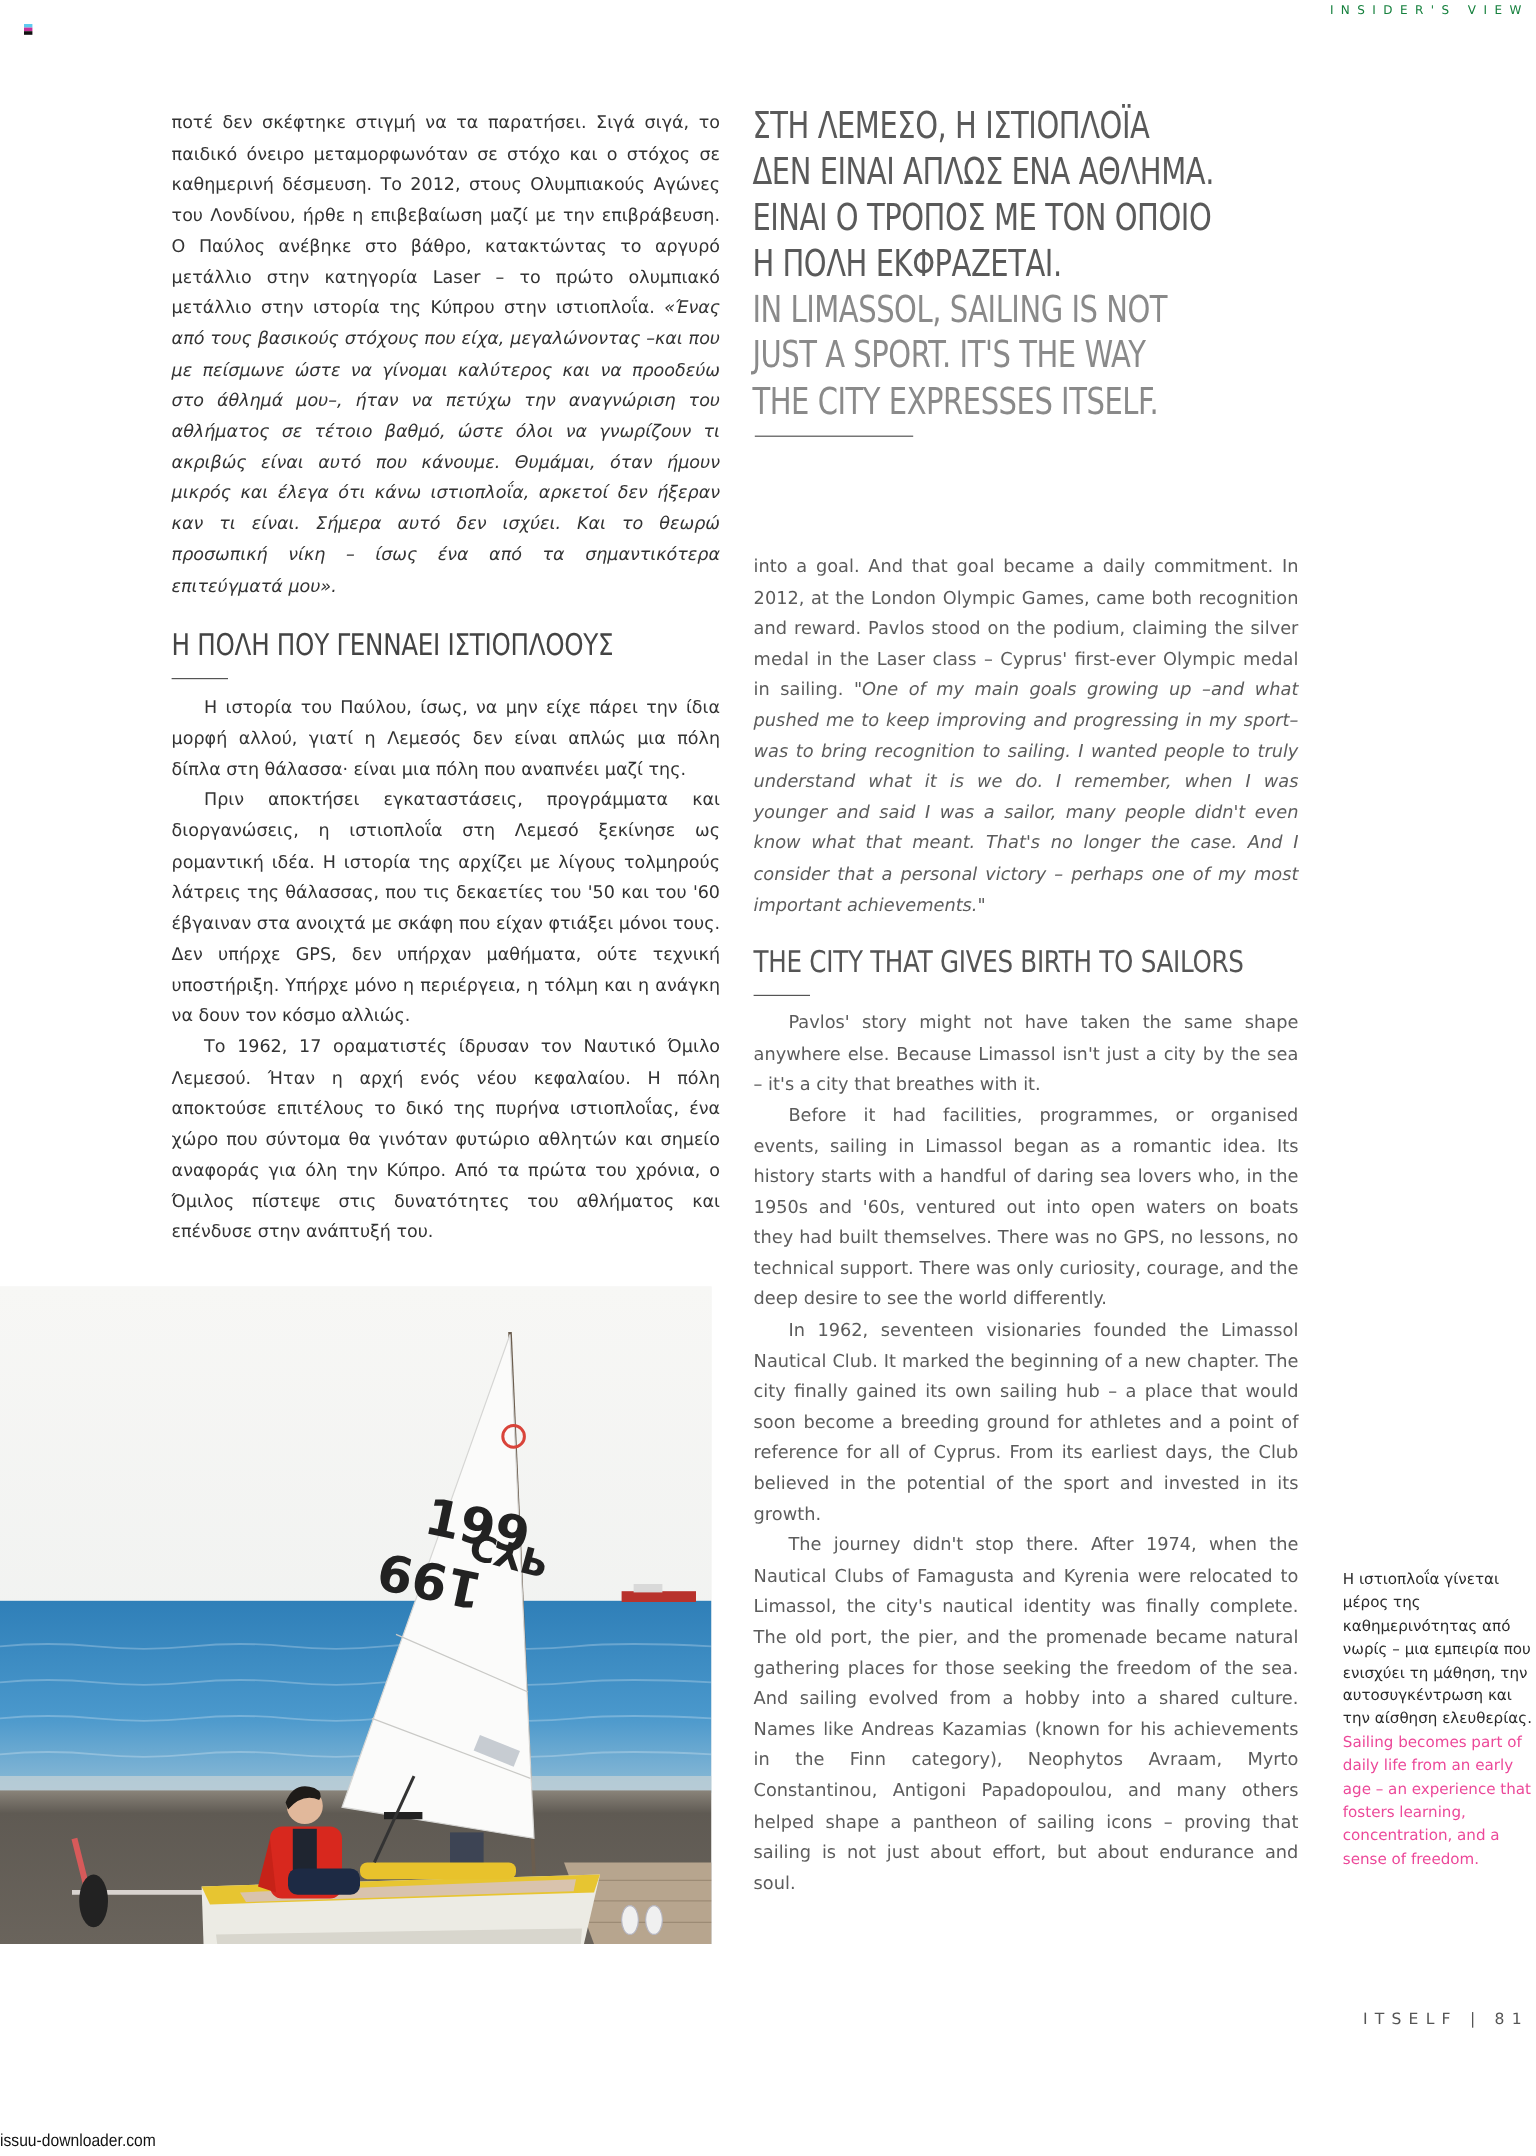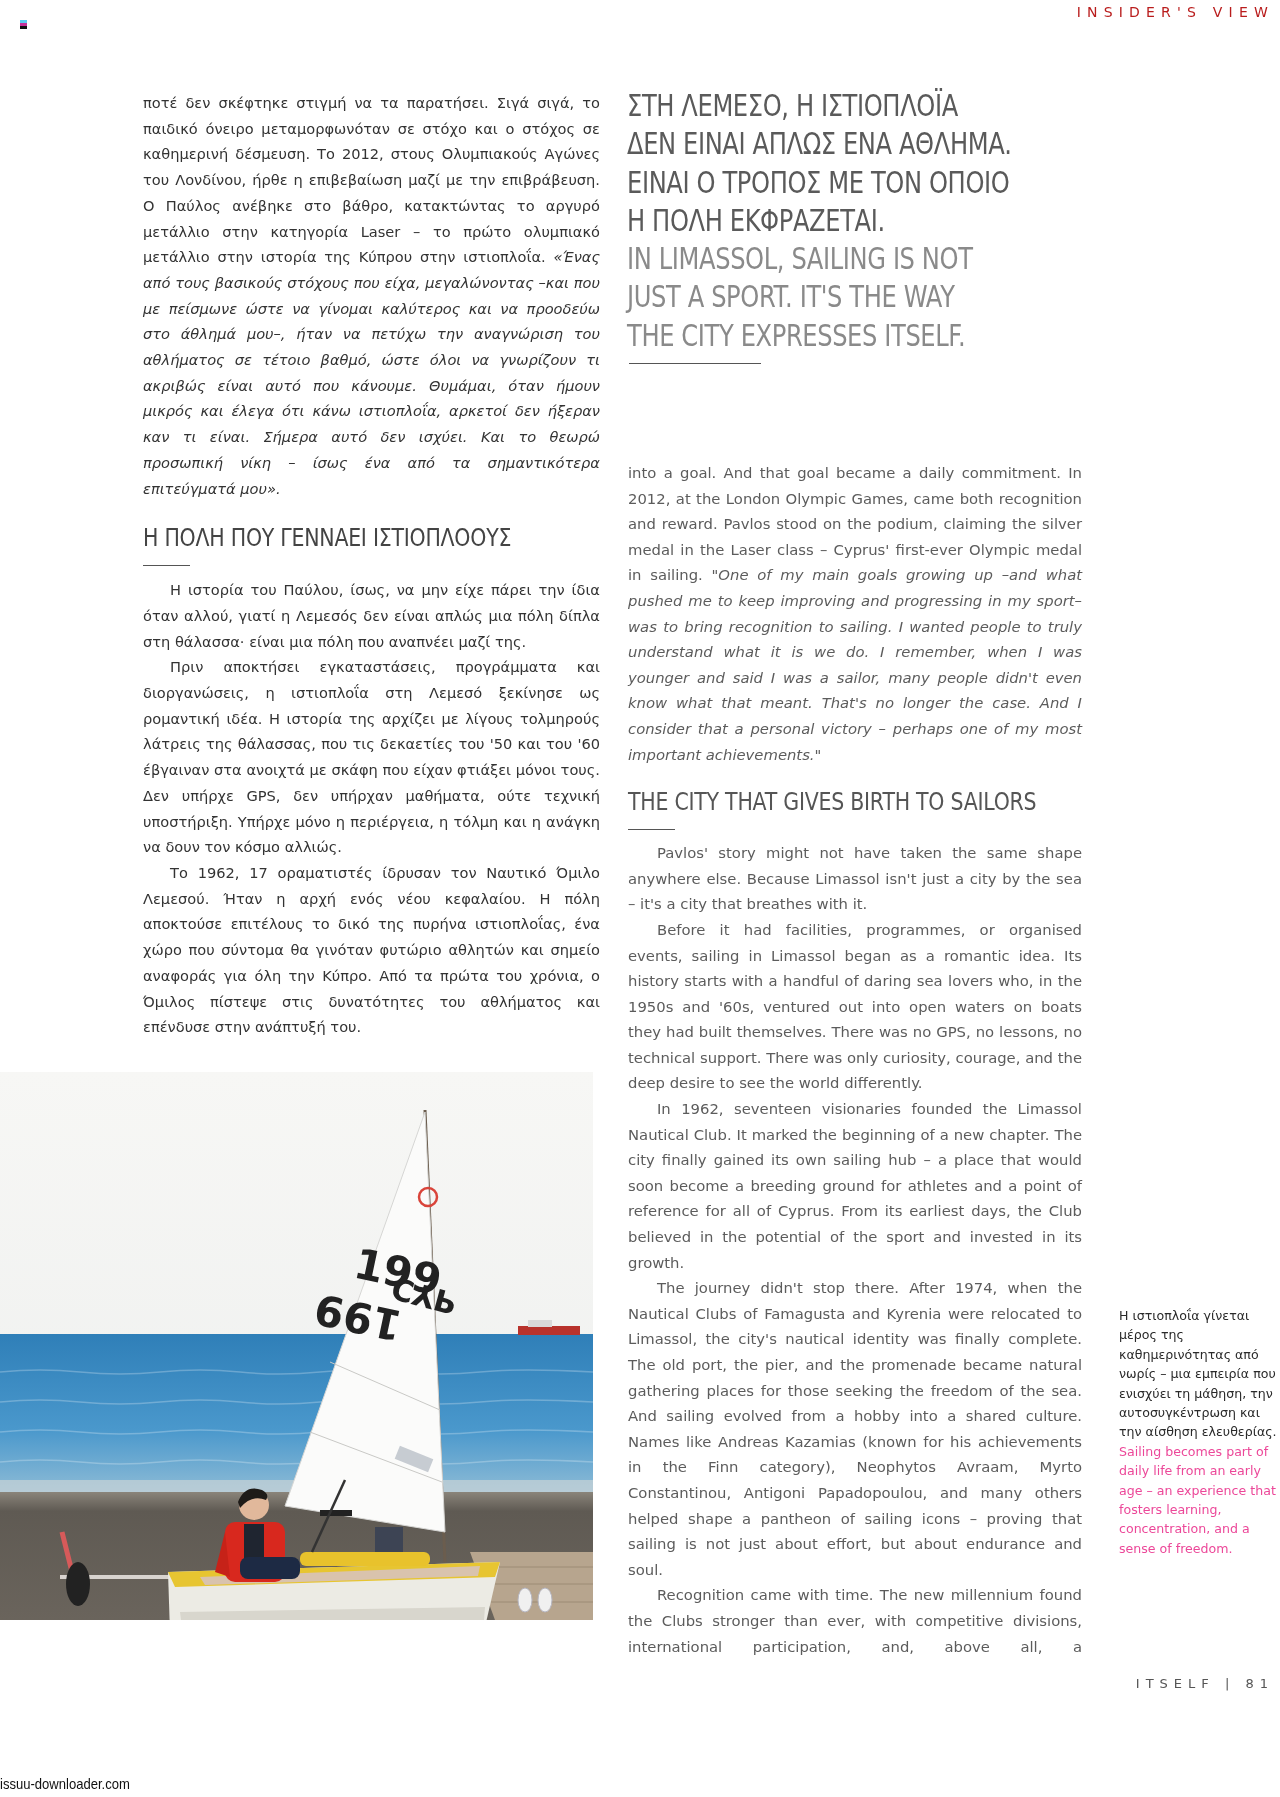--- a/index.html
+++ b/index.html
@@ -7,22 +7,22 @@
     body { position: relative; font-family: "DejaVu Sans", sans-serif; color: #3a3a3a; }
 
     .reg-mark { position: absolute; left: 20px; top: 20px; width: 7px; height: 9px; }
     .reg-mark span { display: block; height: 3px; }
     .reg-mark .c { background: #5ecbf0; }
     .reg-mark .m { background: #c7319a; }
     .reg-mark .k { background: #111; }
 
     .running-head {
       position: absolute; right: 6px; top: 4px;
-      font-family: "DejaVu Sans", sans-serif; font-size: 14px; letter-spacing: 6.2px;
-      color: #b91c1c; font-weight: normal;
+      font-family: "DejaVu Sans", sans-serif; font-size: 10px; letter-spacing: 6.2px;
+      color: #15803d; font-weight: normal;
     }
 
     .col-left {
       position: absolute; left: 143px; top: 90px; width: 457px;
       font-size: 14.6px; line-height: 25.7px; color: #333; text-align: justify;
     }
     .col-left p { margin: 0; }
     .col-left .indent { text-indent: 27px; }
     .col-left em { font-style: italic; }
 
@@ -80,21 +80,21 @@
     <span class="k"></span>
 </div>
 
 <div class="running-head">INSIDER'S VIEW</div>
 
 <div class="col-left">
   <p><span>ποτέ δεν σκέφτηκε στιγμή να τα παρατήσει. Σιγά σιγά, το παιδικό όνειρο μεταμορφωνόταν σε στόχο και ο στόχος σε καθημερινή δέσμευση. Το 2012, στους Ολυμπιακούς Αγώνες του Λονδίνου, ήρθε η επιβεβαίωση μαζί με την επιβράβευση. Ο Παύλος ανέβηκε στο βάθρο, κατακτώντας το αργυρό μετάλλιο στην κατηγορία Laser – το πρώτο ολυμπιακό μετάλλιο στην ιστορία της Κύπρου στην ιστιοπλοΐα. </span><em>«Ένας από τους βασικούς στόχους που είχα, μεγαλώνοντας –και που με πείσμωνε ώστε να γίνομαι καλύτερος και να προοδεύω στο άθλημά μου–, ήταν να πετύχω την αναγνώριση του αθλήματος σε τέτοιο βαθμό, ώστε όλοι να γνωρίζουν τι ακριβώς είναι αυτό που κάνουμε. Θυμάμαι, όταν ήμουν μικρός και έλεγα ότι κάνω ιστιοπλοΐα, αρκετοί δεν ήξεραν καν τι είναι. Σήμερα αυτό δεν ισχύει. Και το θεωρώ προσωπική νίκη – ίσως ένα από τα σημαντικότερα επιτεύγματά μου».</em></p>
   <div style="height:22px"></div>
   <div class="heading">Η ΠΟΛΗ ΠΟΥ ΓΕΝΝΑΕΙ ΙΣΤΙΟΠΛΟΟΥΣ</div>
   <div class="rule" style="margin-top:12px; margin-bottom:11px;"></div>
-  <p class="indent">Η ιστορία του Παύλου, ίσως, να μην είχε πάρει την ίδια όταν αλλού, γιατί η Λεμεσός δεν είναι απλώς μια πόλη δίπλα στη θάλασσα· είναι μια πόλη που αναπνέει μαζί της.</p>
+  <p class="indent">Η ιστορία του Παύλου, ίσως, να μην είχε πάρει την ίδια μορφή αλλού, γιατί η Λεμεσός δεν είναι απλώς μια πόλη δίπλα στη θάλασσα· είναι μια πόλη που αναπνέει μαζί της.</p>
   <p class="indent">Πριν αποκτήσει εγκαταστάσεις, προγράμματα και διοργανώσεις, η ιστιοπλοΐα στη Λεμεσό ξεκίνησε ως ρομαντική ιδέα. Η ιστορία της αρχίζει με λίγους τολμηρούς λάτρεις της θάλασσας, που τις δεκαετίες του '50 και του '60 έβγαιναν στα ανοιχτά με σκάφη που είχαν φτιάξει μόνοι τους. Δεν υπήρχε GPS, δεν υπήρχαν μαθήματα, ούτε τεχνική υποστήριξη. Υπήρχε μόνο η περιέργεια, η τόλμη και η ανάγκη να δουν τον κόσμο αλλιώς.</p>
   <p class="indent">Το 1962, 17 οραματιστές ίδρυσαν τον Ναυτικό Όμιλο Λεμεσού. Ήταν η αρχή ενός νέου κεφαλαίου. Η πόλη αποκτούσε επιτέλους το δικό της πυρήνα ιστιοπλοΐας, ένα χώρο που σύντομα θα γινόταν φυτώριο αθλητών και σημείο αναφοράς για όλη την Κύπρο. Από τα πρώτα του χρόνια, ο Όμιλος πίστεψε στις δυνατότητες του αθλήματος και επένδυσε στην ανάπτυξή του.</p>
 </div>
 
 <div class="pullquote">
   <div class="gr">ΣΤΗ ΛΕΜΕΣΟ, Η ΙΣΤΙΟΠΛΟΪΑ</div>
   <div class="gr">ΔΕΝ ΕΙΝΑΙ ΑΠΛΩΣ ΕΝΑ ΑΘΛΗΜΑ.</div>
   <div class="gr">ΕΙΝΑΙ Ο ΤΡΟΠΟΣ ΜΕ ΤΟΝ ΟΠΟΙΟ</div>
   <div class="gr">Η ΠΟΛΗ ΕΚΦΡΑΖΕΤΑΙ.</div>
   <div class="en">IN LIMASSOL, SAILING IS NOT</div>
@@ -105,21 +105,20 @@
 
 <div class="col-right">
   <p><span>into a goal. And that goal became a daily commitment. In 2012, at the London Olympic Games, came both recognition and reward. Pavlos stood on the podium, claiming the silver medal in the Laser class – Cyprus' first-ever Olympic medal in sailing. </span><em>"One of my main goals growing up –and what pushed me to keep improving and progressing in my sport– was to bring recognition to sailing. I wanted people to truly understand what it is we do. I remember, when I was younger and said I was a sailor, many people didn't even know what that meant. That's no longer the case. And I consider that a personal victory – perhaps one of my most important achievements."</em></p>
   <div style="height:20px"></div>
   <div class="heading" style="color:#555;">THE CITY THAT GIVES BIRTH TO SAILORS</div>
   <div class="rule" style="margin-top:12px; margin-bottom:10px;"></div>
   <p class="indent">Pavlos' story might not have taken the same shape anywhere else. Because Limassol isn't just a city by the sea – it's a city that breathes with it.</p>
   <p class="indent">Before it had facilities, programmes, or organised events, sailing in Limassol began as a romantic idea. Its history starts with a handful of daring sea lovers who, in the 1950s and '60s, ventured out into open waters on boats they had built themselves. There was no GPS, no lessons, no technical support. There was only curiosity, courage, and the deep desire to see the world differently.</p>
   <p class="indent">In 1962, seventeen visionaries founded the Limassol Nautical Club. It marked the beginning of a new chapter. The city finally gained its own sailing hub – a place that would soon become a breeding ground for athletes and a point of reference for all of Cyprus. From its earliest days, the Club believed in the potential of the sport and invested in its growth.</p>
   <p class="indent">The journey didn't stop there. After 1974, when the Nautical Clubs of Famagusta and Kyrenia were relocated to Limassol, the city's nautical identity was finally complete. The old port, the pier, and the promenade became natural gathering places for those seeking the freedom of the sea. And sailing evolved from a hobby into a shared culture. Names like Andreas Kazamias (known for his achievements in the Finn category), Neophytos Avraam, Myrto Constantinou, Antigoni Papadopoulou, and many others helped shape a pantheon of sailing icons – proving that sailing is not just about effort, but about endurance and soul.</p>
-  <p class="indent" style="text-align-last: justify;">Recognition came with time. The new millennium found the Clubs stronger than ever, with competitive divisions, international participation, and, above all, a</p>
 </div>
 
 <div class="photo">
   <svg width="593" height="548" viewBox="0 0 593 548" xmlns="http://www.w3.org/2000/svg">
     <defs>
       <linearGradient id="sky" x1="0" y1="0" x2="0" y2="1">
         <stop offset="0" stop-color="#f7f7f5"></stop>
           <stop offset="1" stop-color="#eceeed"></stop>
       </linearGradient>
       <linearGradient id="sea" x1="0" y1="0" x2="0" y2="1">

